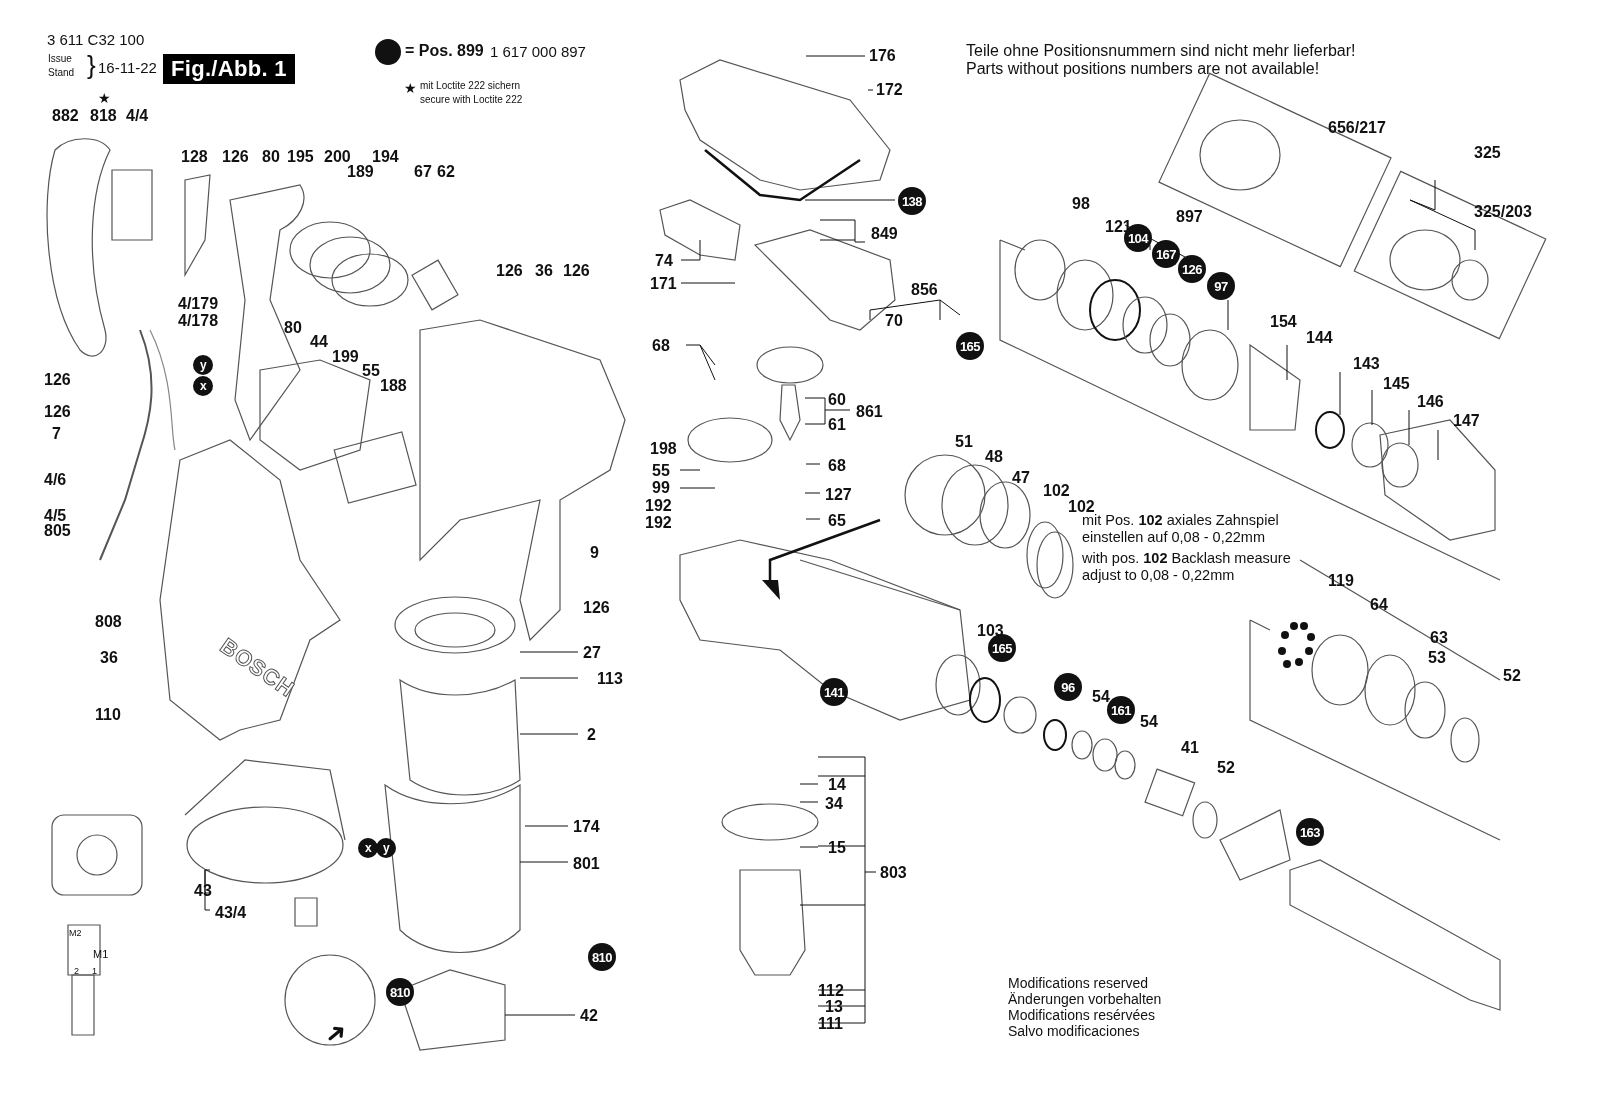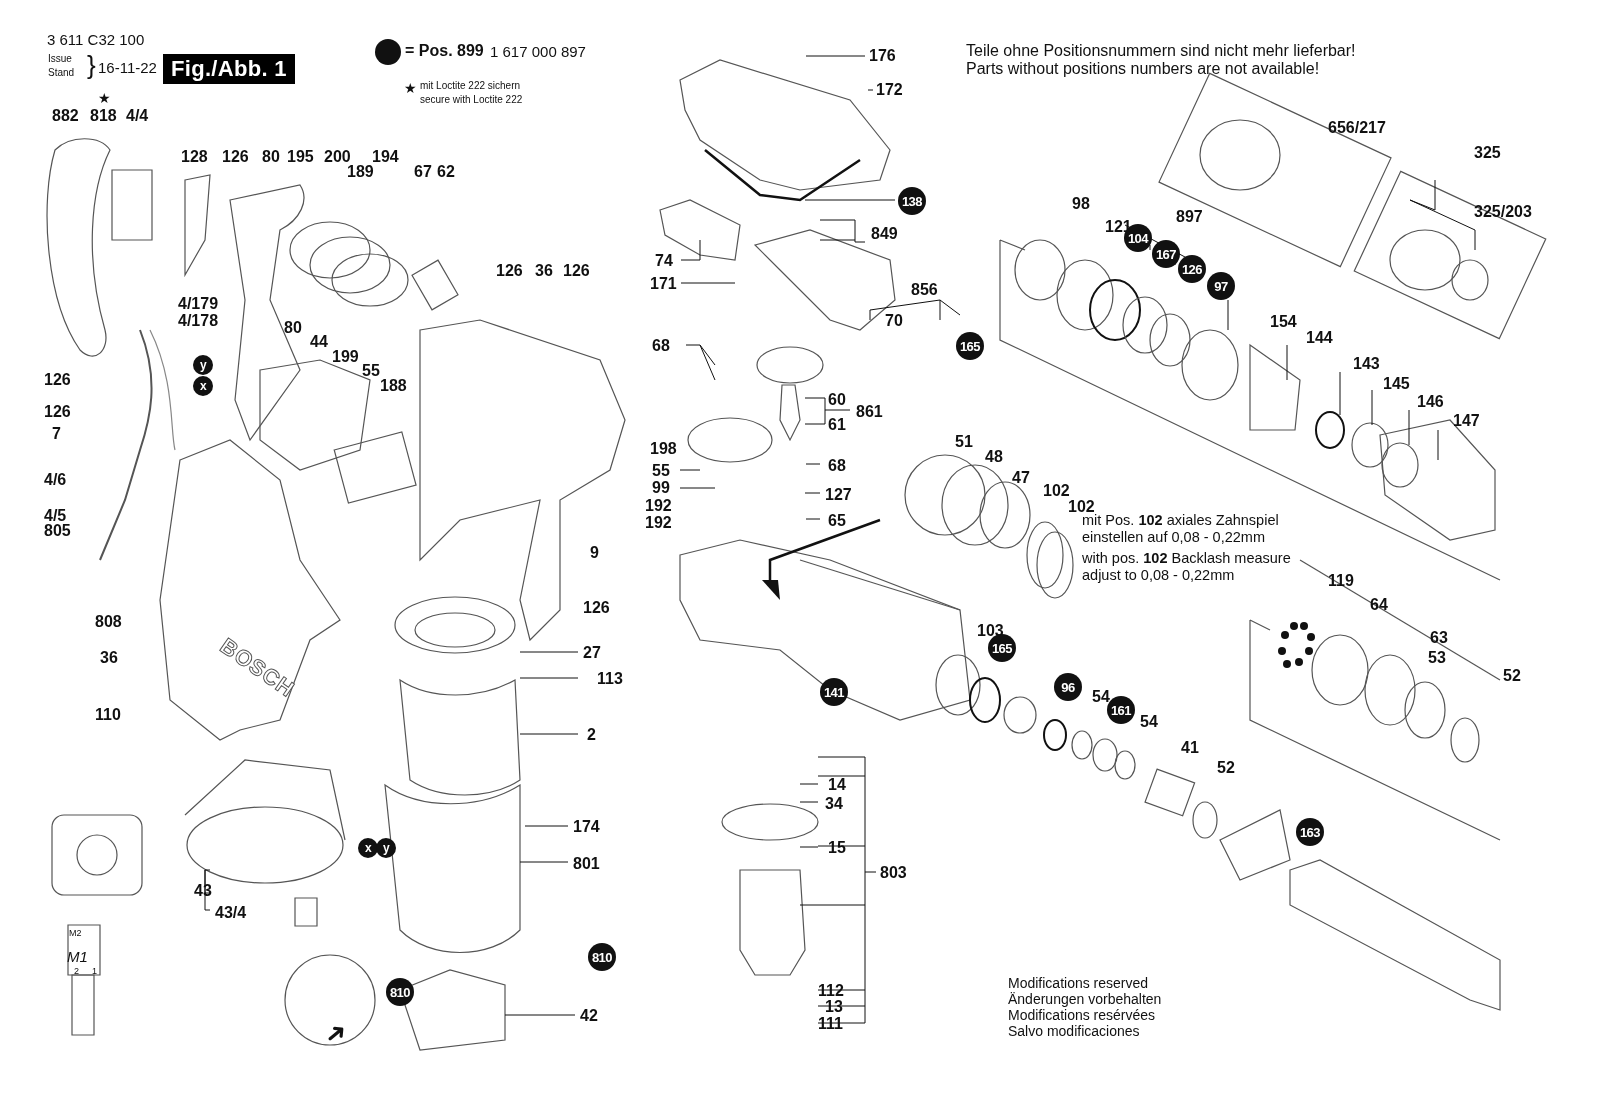--- a/index.html
+++ b/index.html
@@ -334,19 +334,19 @@
 <div class="badge" style="left:1296px;top:818px;">163</div>
 <div class="badge" style="left:588px;top:943px;">810</div>
 <div class="badge" style="left:386px;top:978px;">810</div>
 
 <div class="badge sm" style="left:193px;top:355px;">y</div>
 <div class="badge sm" style="left:193px;top:376px;">x</div>
 <div class="badge sm" style="left:358px;top:838px;">x</div>
 <div class="badge sm" style="left:376px;top:838px;">y</div>
 
 <div class="abs" style="left:69px;top:928px;font-size:9px;">M2</div>
-<div class="abs" style="left:67px;top:948px;font-size:15px;font-style:italic;">M1</div>
+<div class="abs" style="left:93px;top:948px;font-size:11px;">M1</div>
 <div class="abs" style="left:74px;top:966px;font-size:9px;">2</div>
 <div class="abs" style="left:92px;top:966px;font-size:9px;">1</div>
 
 <div class="abs" style="left:215px;top:655px;font-size:22px;font-weight:bold;color:#fff;-webkit-text-stroke:1px #555;transform:rotate(35deg);letter-spacing:1px;">BOSCH</div>
 
 <div class="abs" style="left:325px;top:1018px;font-size:26px;transform:rotate(-40deg);">➜</div>
 
 </body></html>

